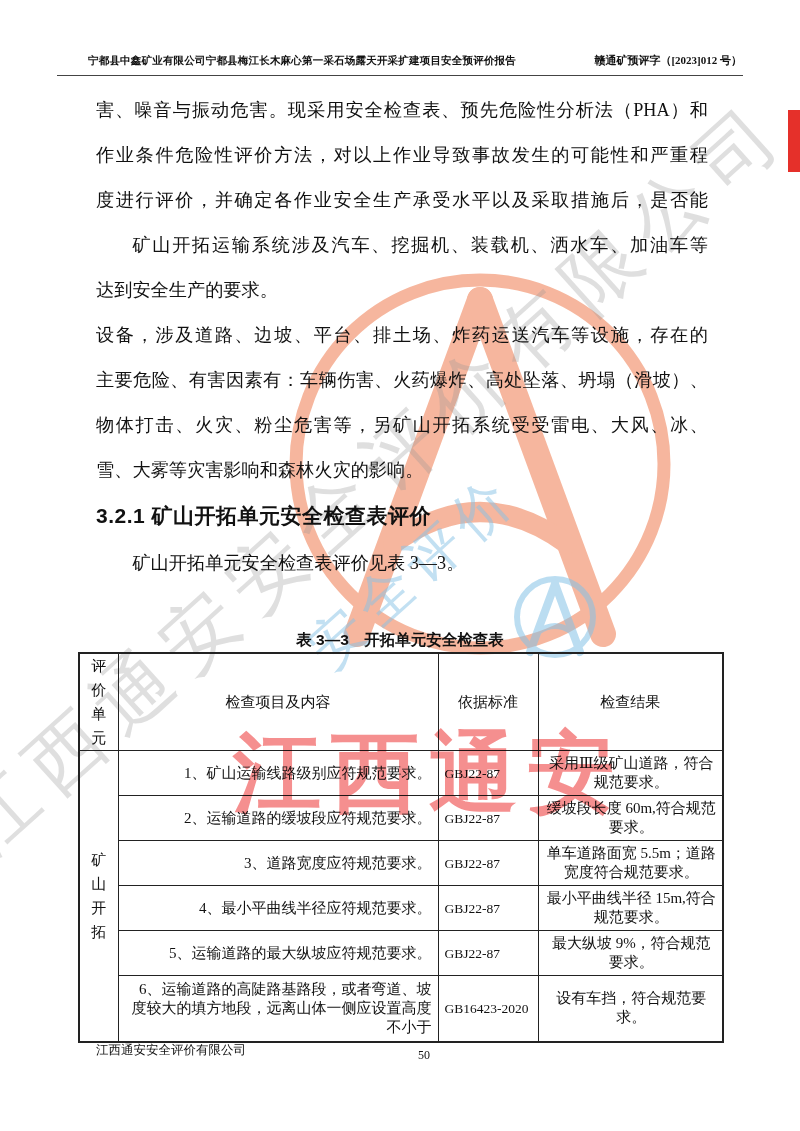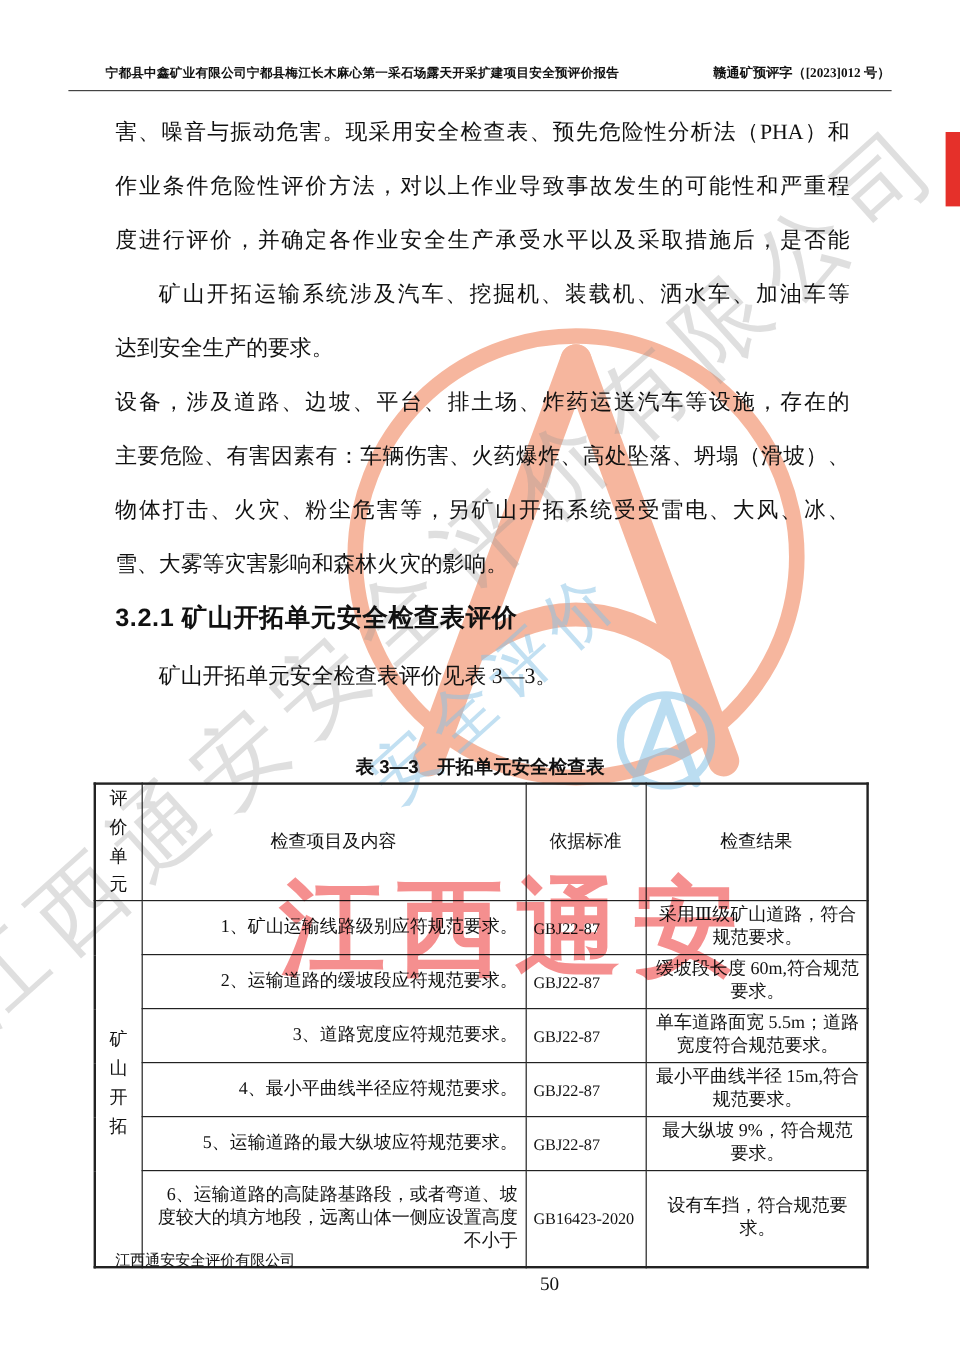--- a/index.html
+++ b/index.html
@@ -37,26 +37,26 @@
   table.chk td, table.chk th { border:1.5px solid #222; vertical-align:middle;
               font-weight:normal; line-height:19px; }
   col.c1 { width:39px; } col.c2 { width:320px; } col.c3 { width:100px; } col.c4 { width:185px; }
   .vertical { width:1.05em; margin:0 auto; word-break:break-all;
               line-height:24px; text-align:center; font-size:15px; }
   th.head-cell { text-align:center; height:86px; }
   td.item-cell { padding:3px 6px 3px 9px; text-align:right; }
   td.std-cell  { padding:3px 4px 3px 6px; text-align:left; font-size:13.5px;
                  word-break:break-all; font-family:"Liberation Serif","DejaVu Serif",serif; }
   td.res-cell  { padding:3px 4px 3px 6px; text-align:center; }
-  tr.r-norm { height:45px; } tr.r-big { height:80px; }
+  tr.r-norm { height:45px; } tr.r-big { height:66px; }
 
   
   .ftr { position:absolute; top:1042px; left:96px; right:96px; z-index:2; font-size:12.5px; }
   .ftr .company { position:absolute; left:0; top:0; }
-  .ftr .pageno  { position:absolute; left:322px; top:20px; font-size:16px;margin-left:32px; }
+  .ftr .pageno  { position:absolute; left:322px; top:6px; font-size:12px; }
 
   
   .wm { pointer-events:none; }
   .wm-stamp { position:absolute; left:283px; top:262px; z-index:1; opacity:.8; }
   .wm-gray  { position:absolute; left:-28px; top:788px; z-index:1;
               font-size:76px; letter-spacing:14px; white-space:nowrap;
               color:rgba(150,150,150,.30); font-family:"Liberation Sans","DejaVu Sans",sans-serif;
               transform:rotate(-42deg); transform-origin:left center; }
   .wm-blue-text { position:absolute; left:318px; top:620px; z-index:1;
               font-size:56px; letter-spacing:8px; white-space:nowrap;

